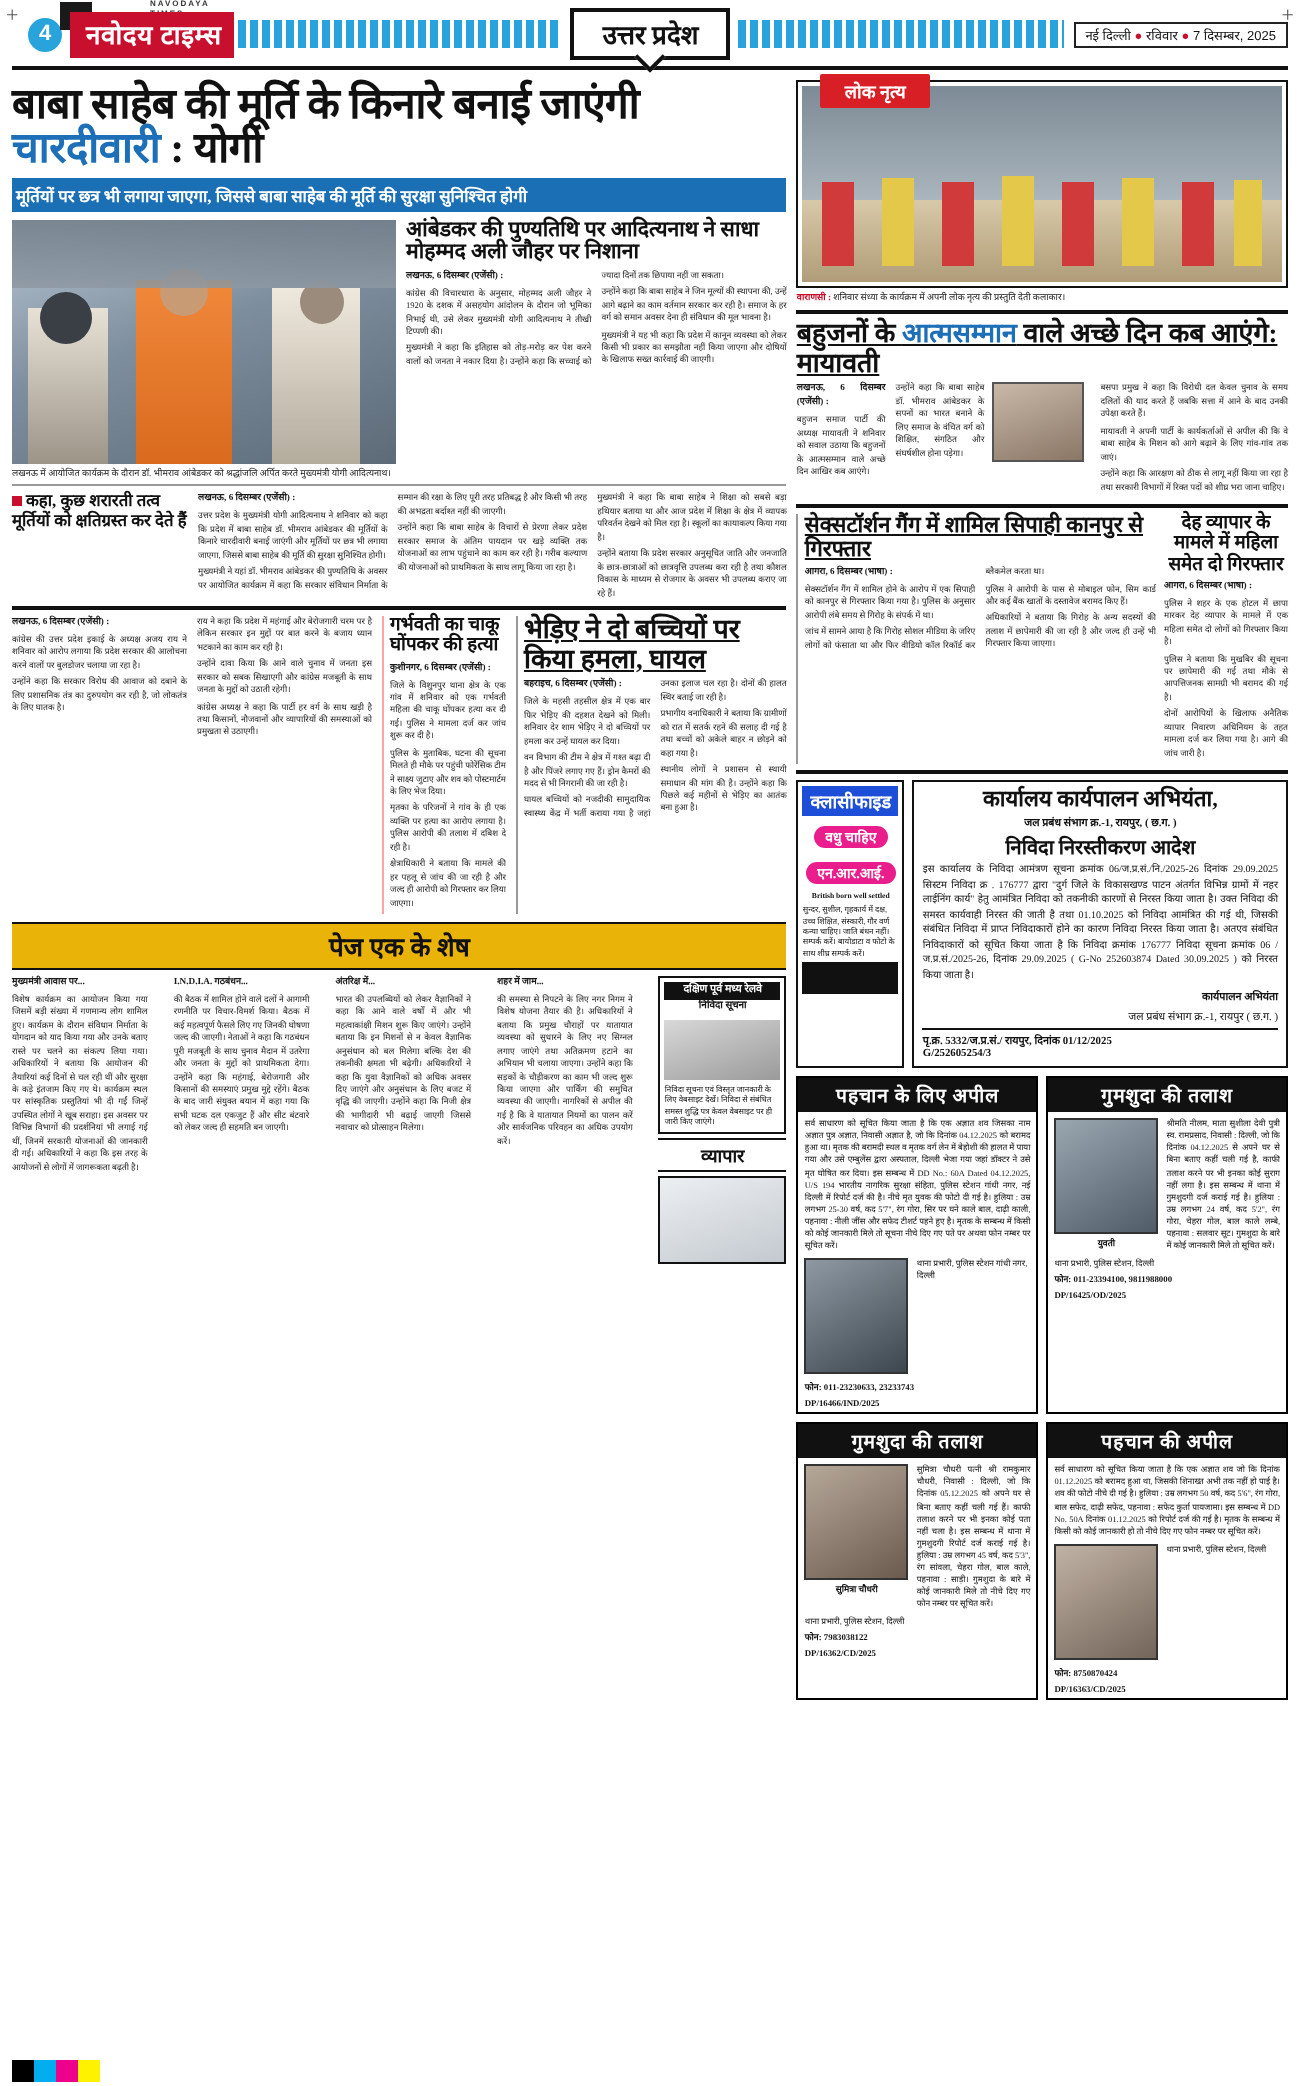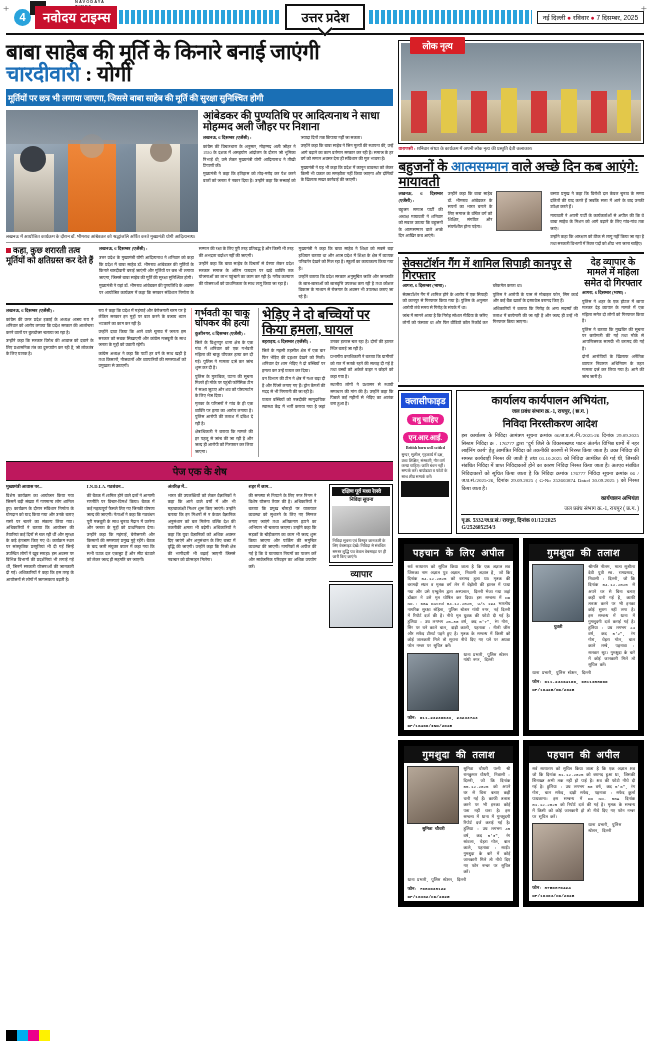--- a/index.html
+++ b/index.html
@@ -123,39 +123,39 @@
   }
   .clsf-txt { font-size:4px; line-height:1.35; text-align:left; margin-top:2px; }
 
   .tender-box { border:1px solid #111; padding:3px 4px; }
   .tender-t1 { font-size:11px; font-weight:bold; text-align:center; line-height:1.1; }
   .tender-t2 { font-size:5.4px; text-align:center; font-weight:bold; margin:1px 0; }
   .tender-t3 { font-size:10px; font-weight:bold; text-align:center; margin-bottom:2px; }
   .tender-body { font-size:5px; line-height:1.5; text-align:justify; }
   .tender-sign { font-size:5.4px; font-weight:bold; text-align:right; margin-top:2px; }
 
-  .notice-box { border:6px solid #000000;font-family:Liberation Mono, monospace; }
+  .notice-box { border:1px solid #000000; }
   .notice-head {
     background:#111;color:#fff;text-align:center;font-size:9.6px;font-weight:bold;
     padding:2px 0; letter-spacing:.5px;
   }
   .notice-inner { padding:3px; display:flex; gap:4px; }
   .notice-photo { width:52px; }
   .nphoto { width:52px;height:58px;background:linear-gradient(150deg,#9aa6b0,#505d68); border:1px solid #333; }
   .nphoto.f2{ background:linear-gradient(150deg,#b6a899,#6a5b4e); }
   .nphoto.f3{ background:linear-gradient(150deg,#8e99a3,#3d474f); }
   .nphoto.f4{ background:linear-gradient(150deg,#c0b2a4,#74655a); }
   .nphoto-cap { font-size:4.4px; text-align:center; font-weight:bold; margin-top:1px; }
   .notice-txt { flex:1; font-size:4.2px; line-height:1.45; text-align:justify; }
   .notice-foot { display:flex; justify-content:space-between; font-size:4.4px; padding:1px 3px 2px; font-weight:bold;}
 
   
   .pek-banner {
-    background:#be185d; border-top:1px solid #111; border-bottom:1px solid #111;
-    text-align:center; font-size:10px; font-weight:bold; padding:2px 0; margin:4px 0 3px;
+    background:#eab308; border-top:1px solid #111; border-bottom:1px solid #111;
+    text-align:center; font-size:13px; font-weight:bold; padding:2px 0; margin:4px 0 3px;
   }
 
   .ad-small { border:1px solid #111; padding:2px; font-size:4px; line-height:1.35; }
   .ad-rail-title { background:#111;color:#fff;font-size:5.4px;text-align:center;font-weight:bold;padding:1px 0;}
   .ad-vyapar { text-align:center; font-size:9px; font-weight:bold; border-top:1px solid #111; border-bottom:1px solid #111; padding:1px 0; margin:2px 0;}
 
   .reg-mark { position:absolute; bottom:2px; left:6px; display:flex; }
   .reg-mark span { width:11px;height:11px;display:block; }
   .dp-line { font-size:4.4px; font-weight:bold; }
 </style>

